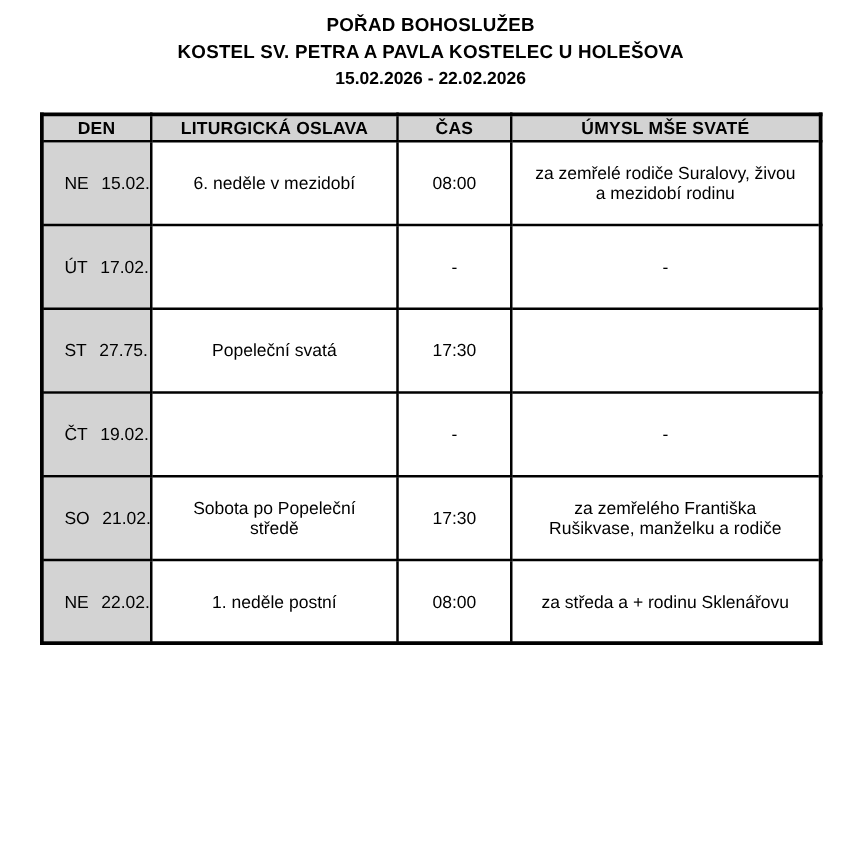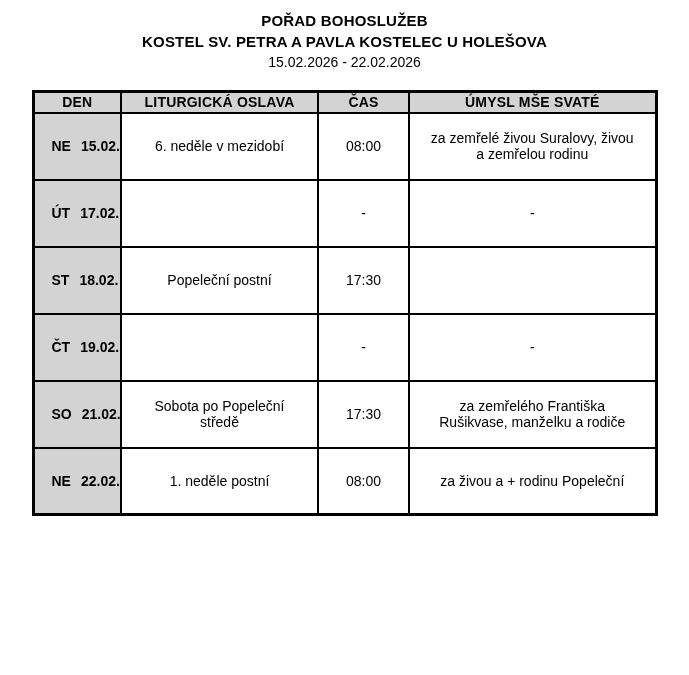--- a/index.html
+++ b/index.html
@@ -31,21 +31,21 @@
     text-align: center;
   }
   .title-line {
     font-size: 15px;
     font-weight: bold;
     line-height: 21px;
     letter-spacing: 0.2px;
   }
   .date-line {
     font-size: 14px;
-    font-weight: normal;
+    font-weight: bold;
     line-height: 21px;
   }
   table.schedule {
     border-collapse: collapse;
     table-layout: fixed;
     width: 623px;
     margin: 17px auto 0 auto;
     border: 3px solid var(--border-color);
   }
   .schedule th,
@@ -63,21 +63,21 @@
     font-weight: bold;
     height: 21px;
     line-height: 15px;
     letter-spacing: 0.2px;
   }
   .schedule tr.data-row {
     height: 67px;
   }
   .schedule td.day-cell {
     background: var(--cell-gray);
-    font-weight: bold;
+    font-weight: normal;
     white-space: nowrap;
   }
   .day-inner {
     display: inline-flex;
     gap: 10px;
     justify-content: center;
   }
 </style>
 </head>
 <body>
@@ -109,44 +109,44 @@
 
       <tr class="data-row">
         <td class="day-cell">
           <span class="day-inner">
             <span>NE</span>
             <span>15.02.</span>
           </span>
         </td>
         <td>6. neděle v mezidobí</td>
         <td>08:00</td>
-        <td>za zemřelé živou Suralovy, živou a zemřelou rodinu</td>
+        <td>za zemřelé rodiče Suralovy, živou a mezidobí rodinu</td>
       </tr>
 
 
       <tr class="data-row">
         <td class="day-cell">
           <span class="day-inner">
             <span>ÚT</span>
             <span>17.02.</span>
           </span>
         </td>
         <td></td>
         <td>-</td>
         <td>-</td>
       </tr>
 
       <tr class="data-row">
         <td class="day-cell">
           <span class="day-inner">
             <span>ST</span>
-            <span>18.02.</span>
+            <span>27.75.</span>
           </span>
         </td>
-        <td>Popeleční postní</td>
+        <td>Popeleční svatá</td>
         <td>17:30</td>
         <td></td>
       </tr>
 
       <tr class="data-row">
         <td class="day-cell">
           <span class="day-inner">
             <span>ČT</span>
             <span>19.02.</span>
           </span>
@@ -171,19 +171,19 @@
 
       <tr class="data-row">
         <td class="day-cell">
           <span class="day-inner">
             <span>NE</span>
             <span>22.02.</span>
           </span>
         </td>
         <td>1. neděle postní</td>
         <td>08:00</td>
-        <td>za živou a + rodinu Popeleční</td>
+        <td>za středa a + rodinu Sklenářovu</td>
       </tr>
 
     </tbody>
   </table>
 
 </div>
 
 </body></html>

